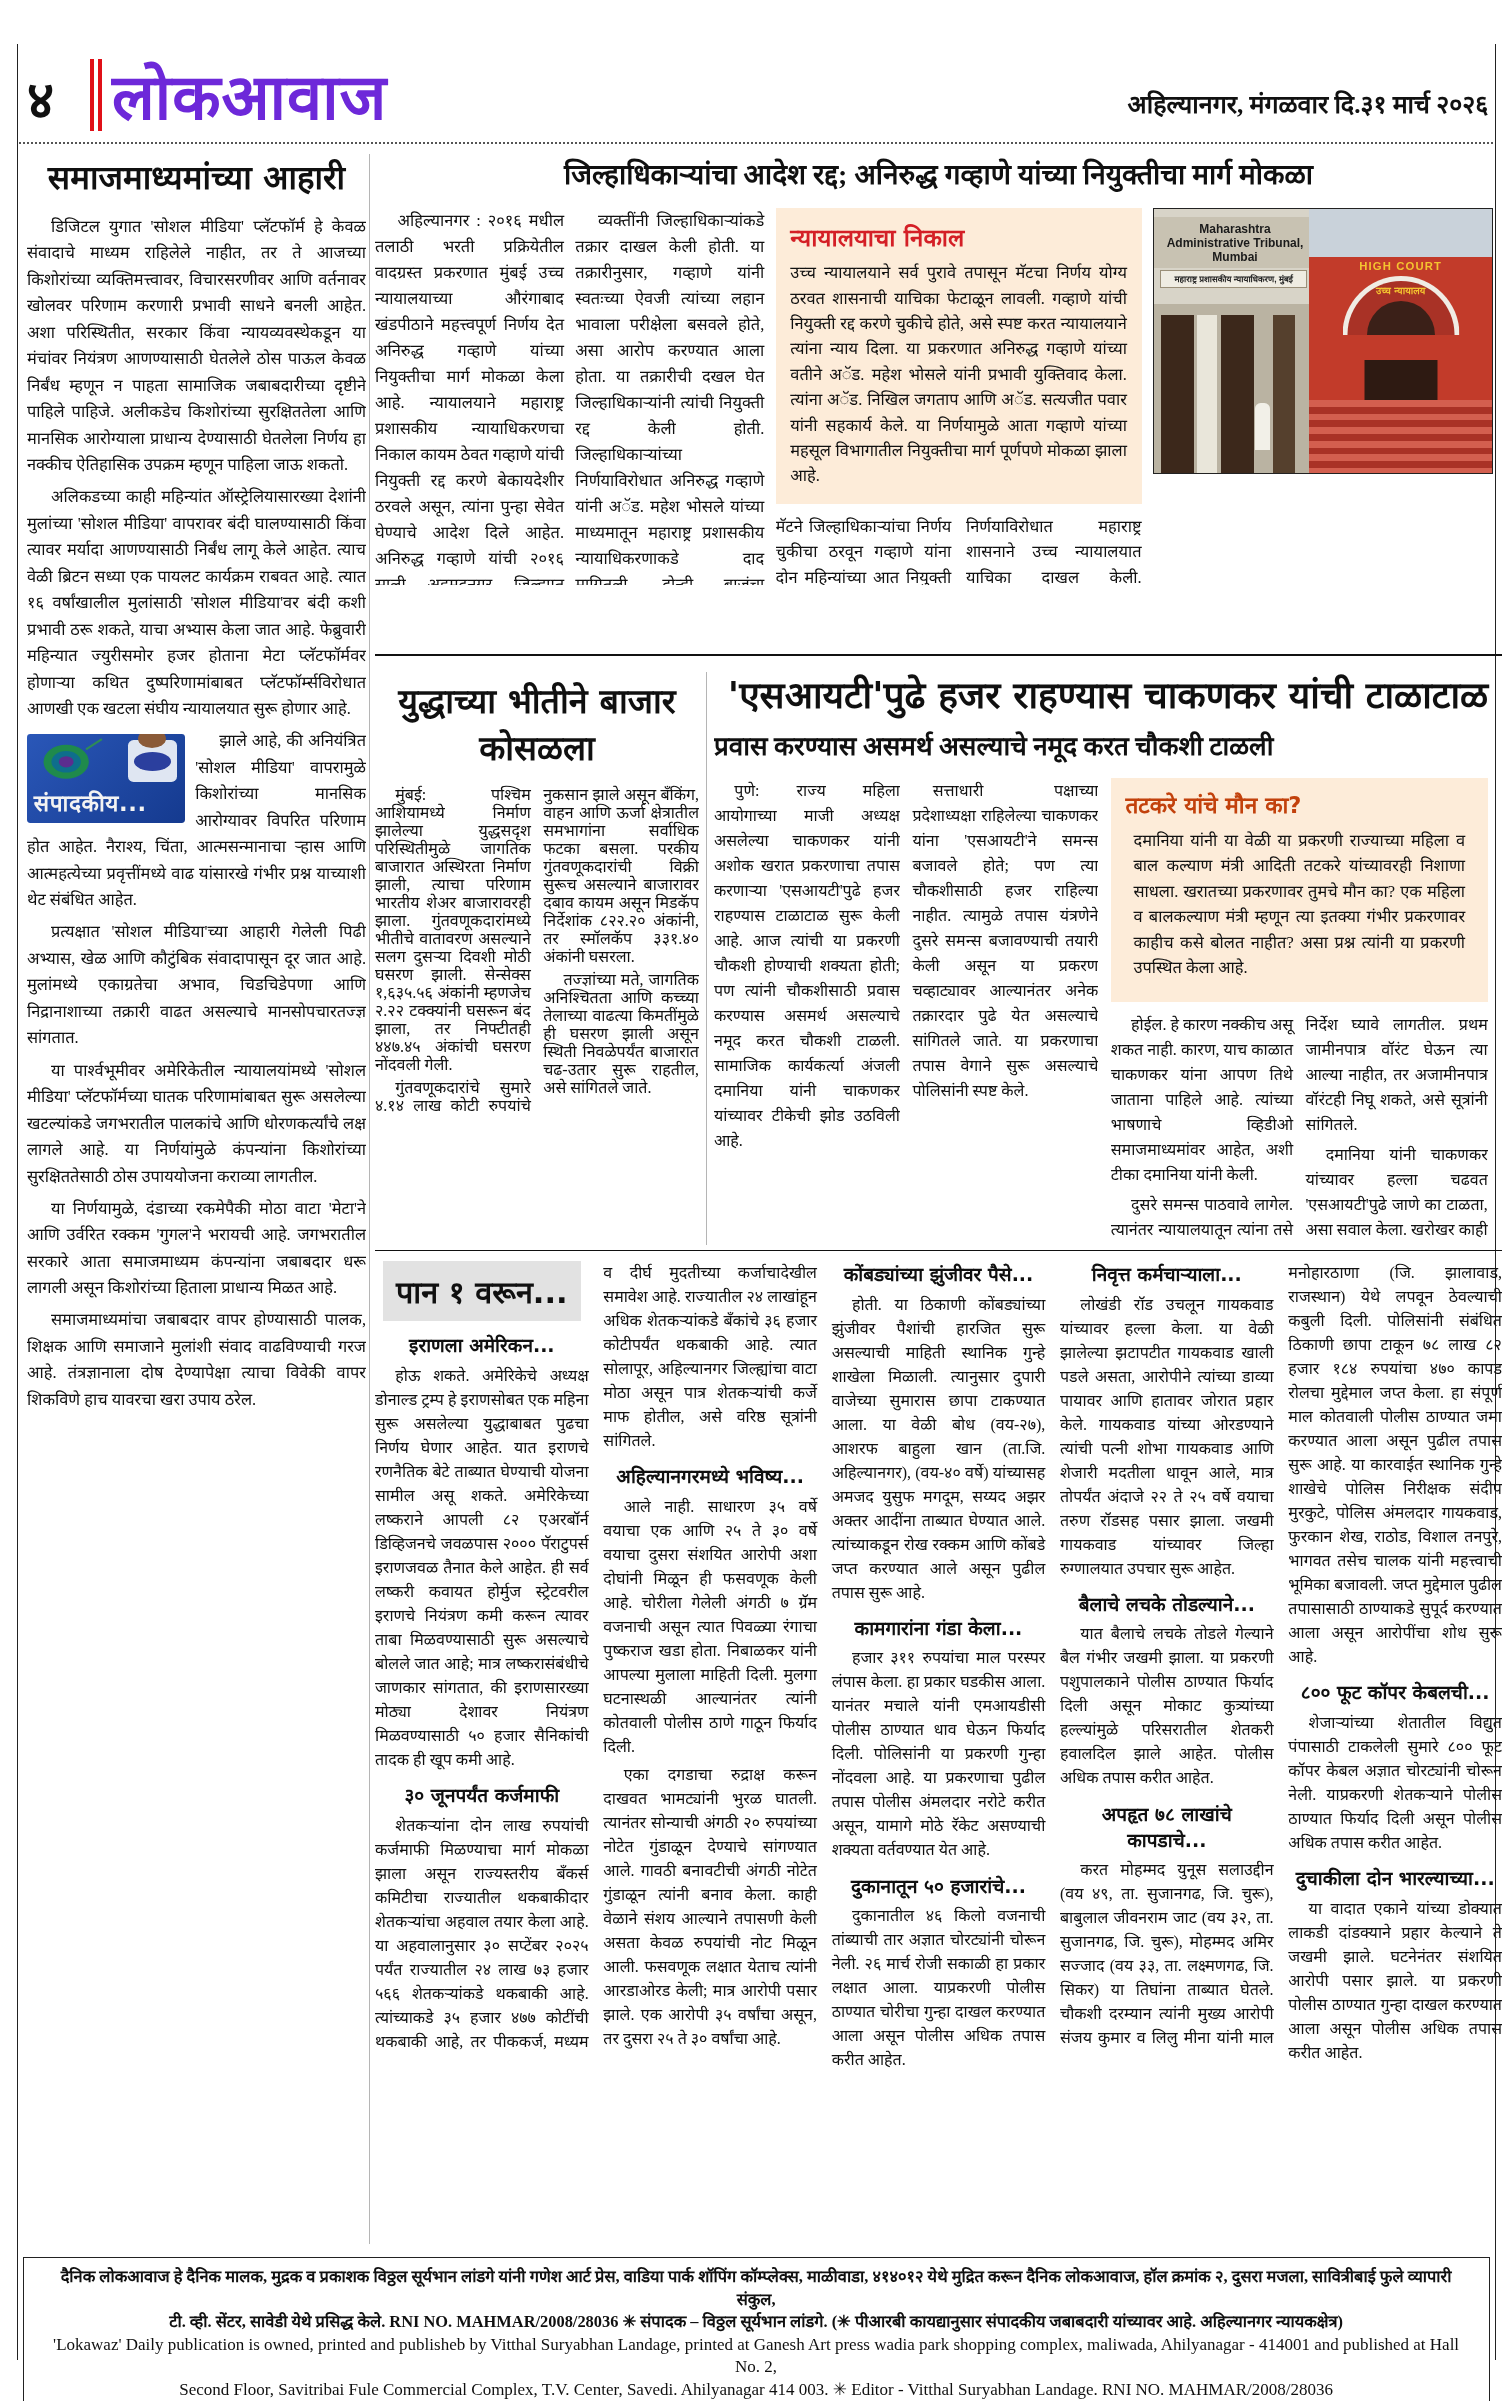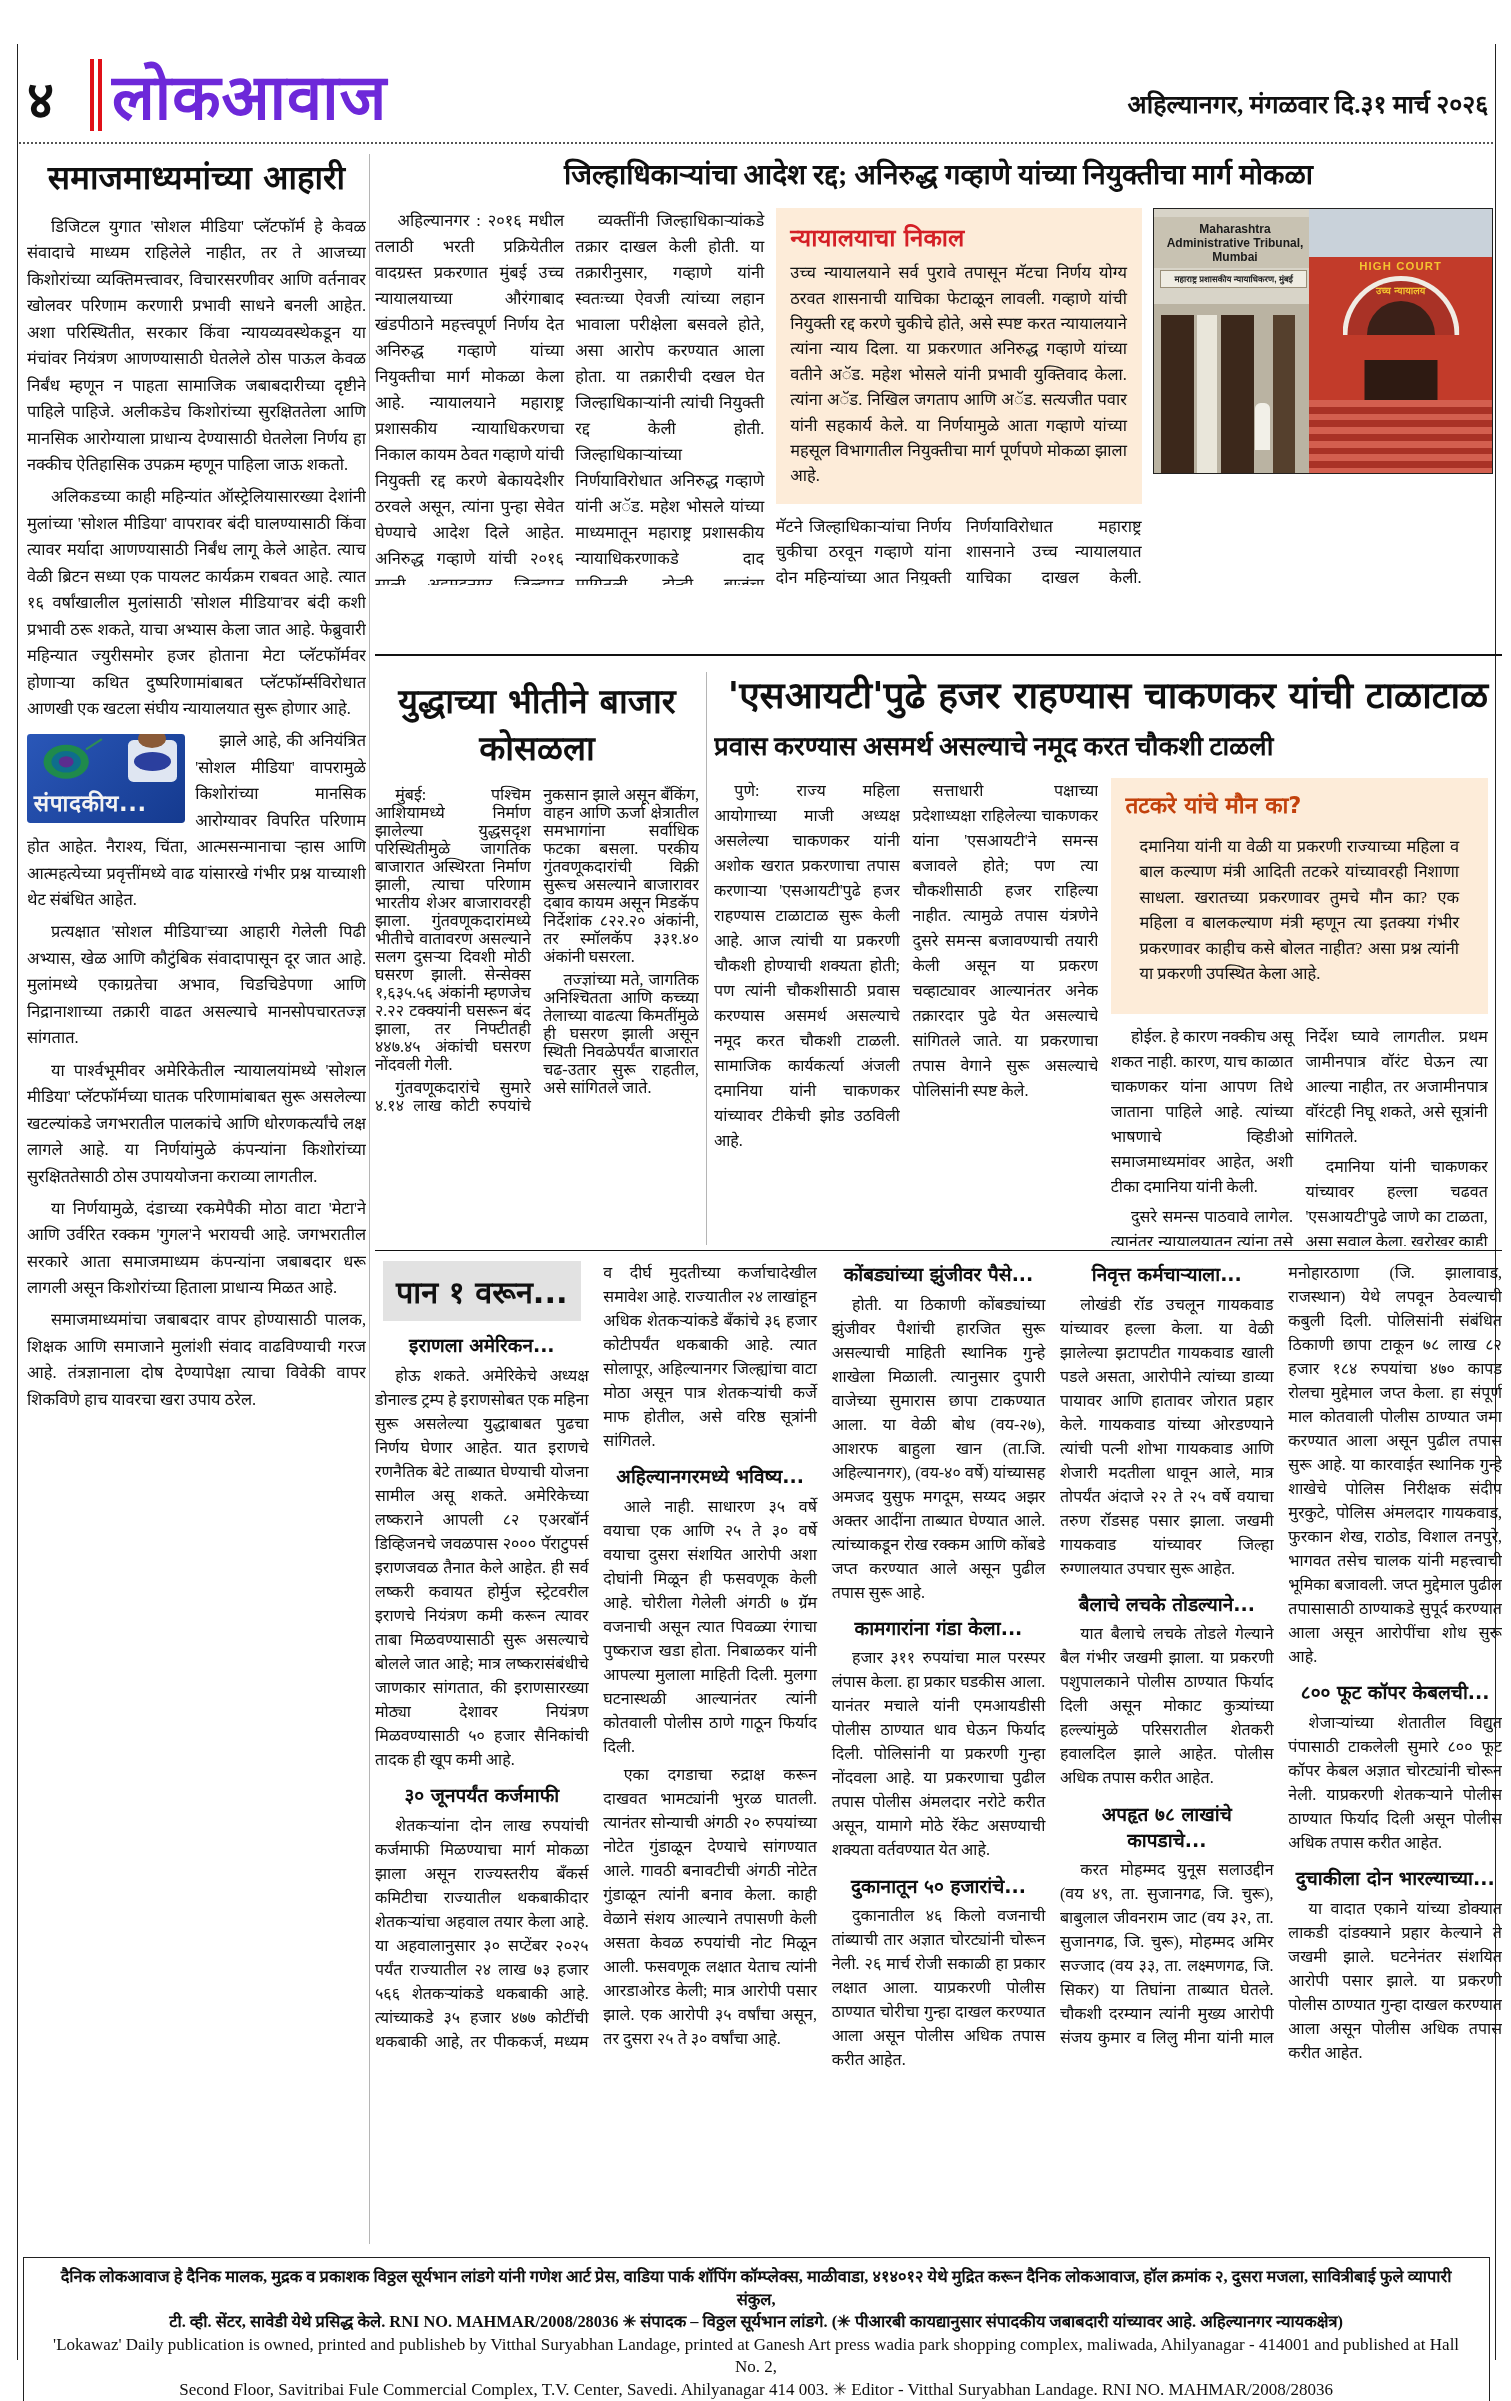--- a/index.html
+++ b/index.html
@@ -74,21 +74,21 @@
   .vline-mid{position:absolute;left:706px;top:672px;width:0.6px;height:573px;background:#b5b5b5;}
   .sit{position:absolute;left:714px;top:664px;width:788px;height:582px;overflow:hidden;}
   .sit-head{font:900 37px "DejaVu Sans",sans-serif;text-align:center;margin:8px;line-height:47px;}
   .sit-sub{font:700 26px "Liberation Serif",serif;text-align:left;margin:8px 0 0 0;}
   .sit-main{display:flex;gap:12.4px;margin-top:14.7px;}
   .sit-c{width:186px;flex:none;height:469px;overflow:hidden;font-size:16px;line-height:25px;text-align:justify;}
   .sit-c p{margin:0;text-indent:20.3px;}
   .sit-right{width:377px;flex:none;}
   .sit-box{background:#fdecd9;padding:11.3px 14.7px 13.6px 14.7px;}
   .sit-box-title{color:#c2410c;font:700 22.6px "DejaVu Sans",sans-serif;margin:0 0 5.6px 0;}
-  .sit-box-body{font-size:16.4px;line-height:25.4px;text-align:justify;margin:14px;}
+  .sit-box-body{font-size:16.4px;line-height:25.4px;text-align:justify;margin:8px;}
   .sit-right-cols{margin-top:10.2px;column-count:2;column-gap:12.4px;font-size:16px;line-height:25px;text-align:justify;height:237px;overflow:hidden;}
   .sit-right-cols p{margin:0 0 4.5px 0;text-indent:20.3px;}
   .rule-h2{position:absolute;left:375px;top:1250px;width:1127px;height:1.1px;background:#111;}
   
   .pan1{position:absolute;left:375px;top:1261px;width:1127px;height:985px;column-count:5;column-gap:14.7px;
         font-size:16px;line-height:24px;text-align:justify;overflow:hidden;}
   .pan1-box{background:#e2e2e2;text-align:center;font:800 30.5px "DejaVu Sans",sans-serif;padding:9px 0;margin:0 8px 11.3px 8px;}
   .pan1 h4{font:700 19px "DejaVu Sans",sans-serif;text-align:center;margin:10.2px 0 5.6px 0;}
   .pan1 p{margin:0 0 4.5px 0;text-indent:20.3px;}
   

